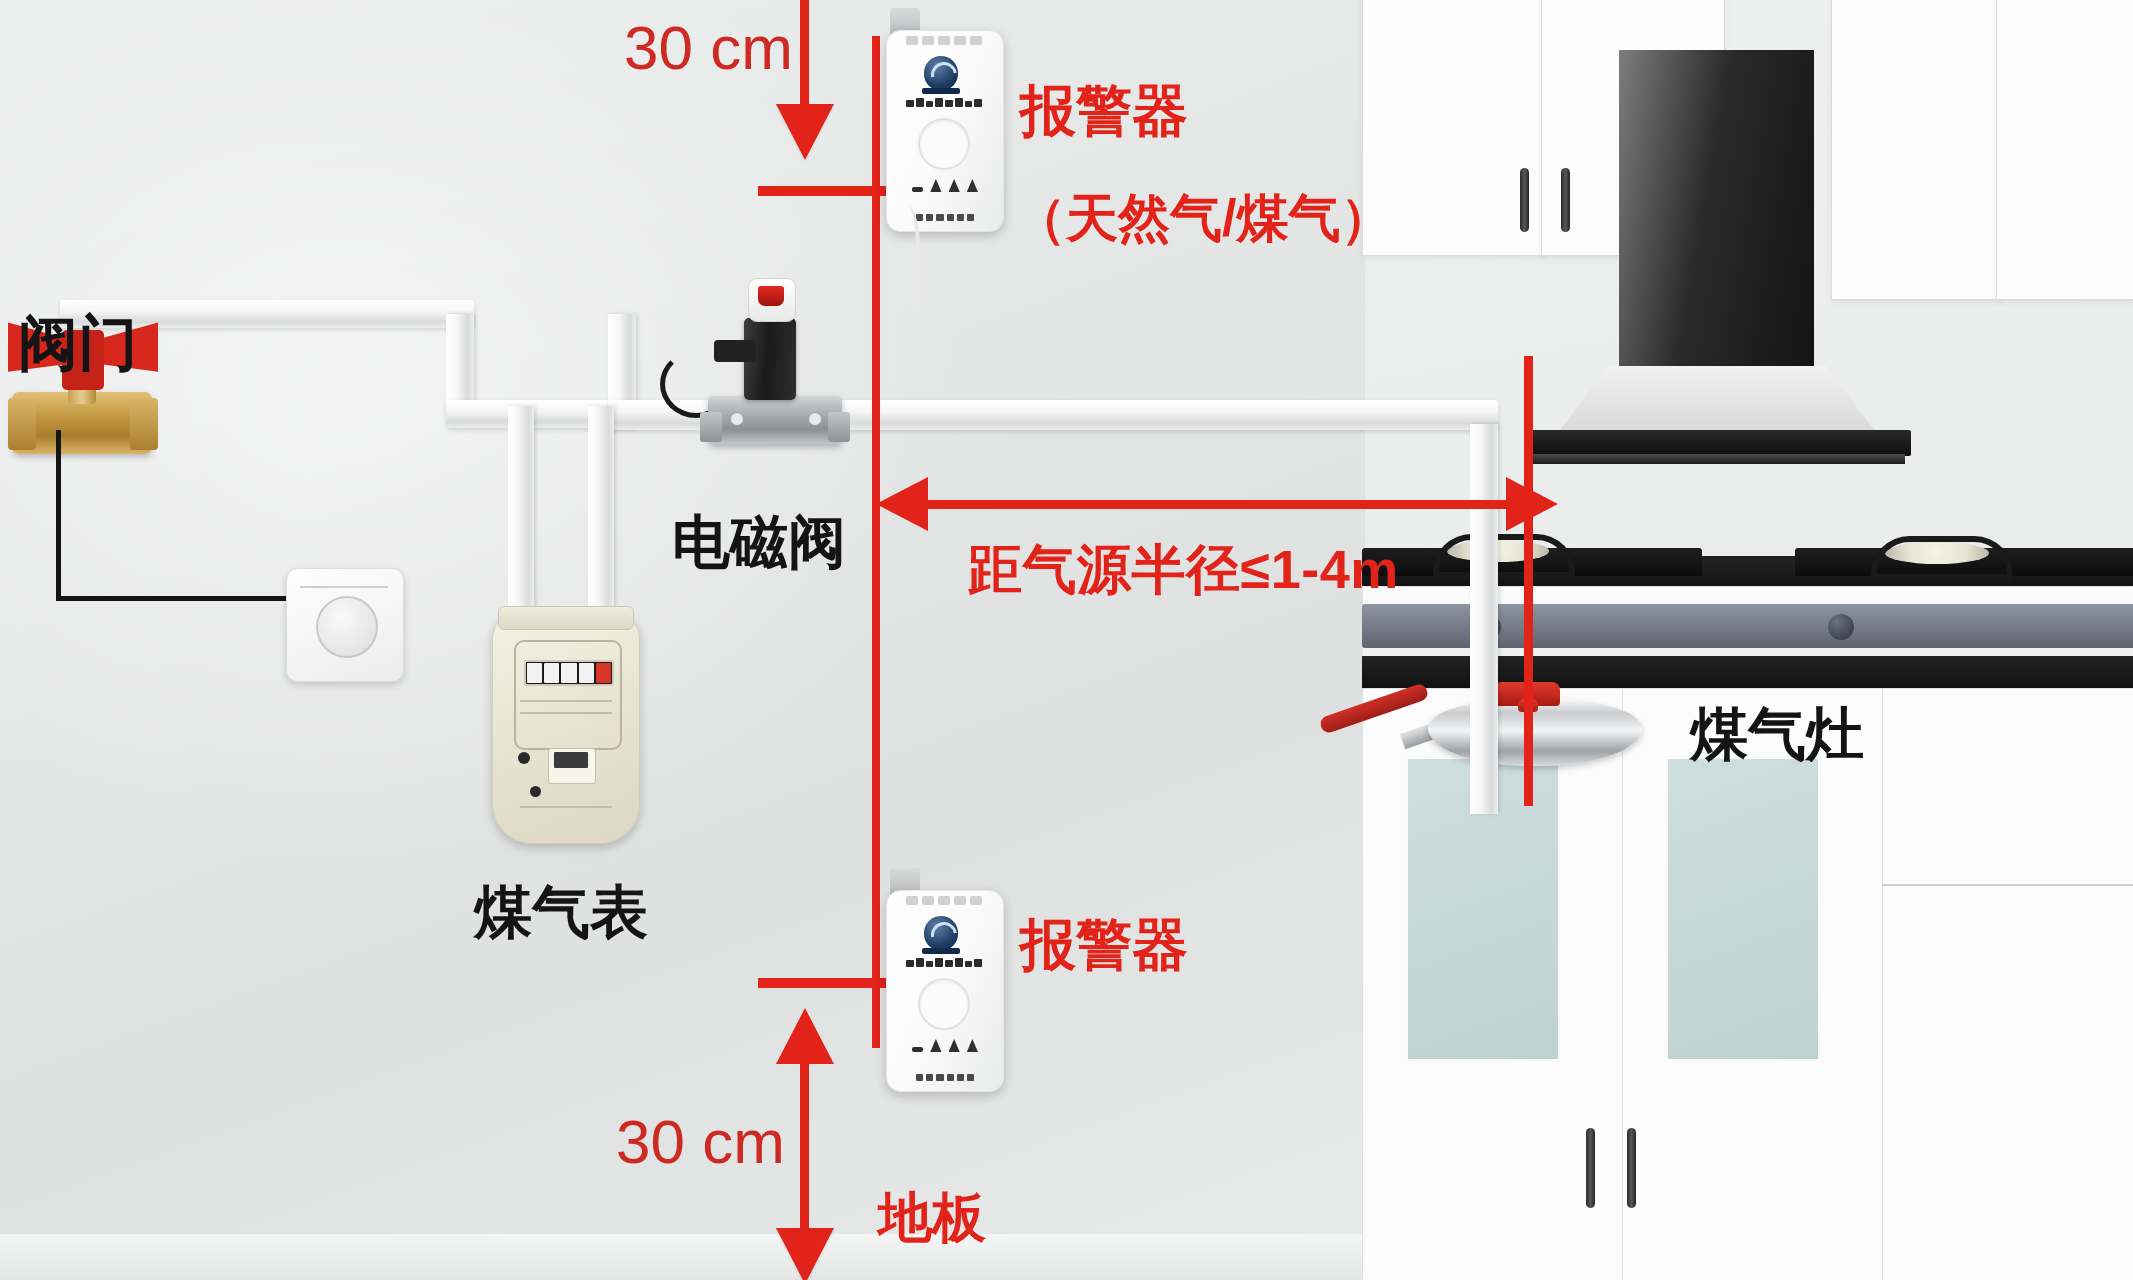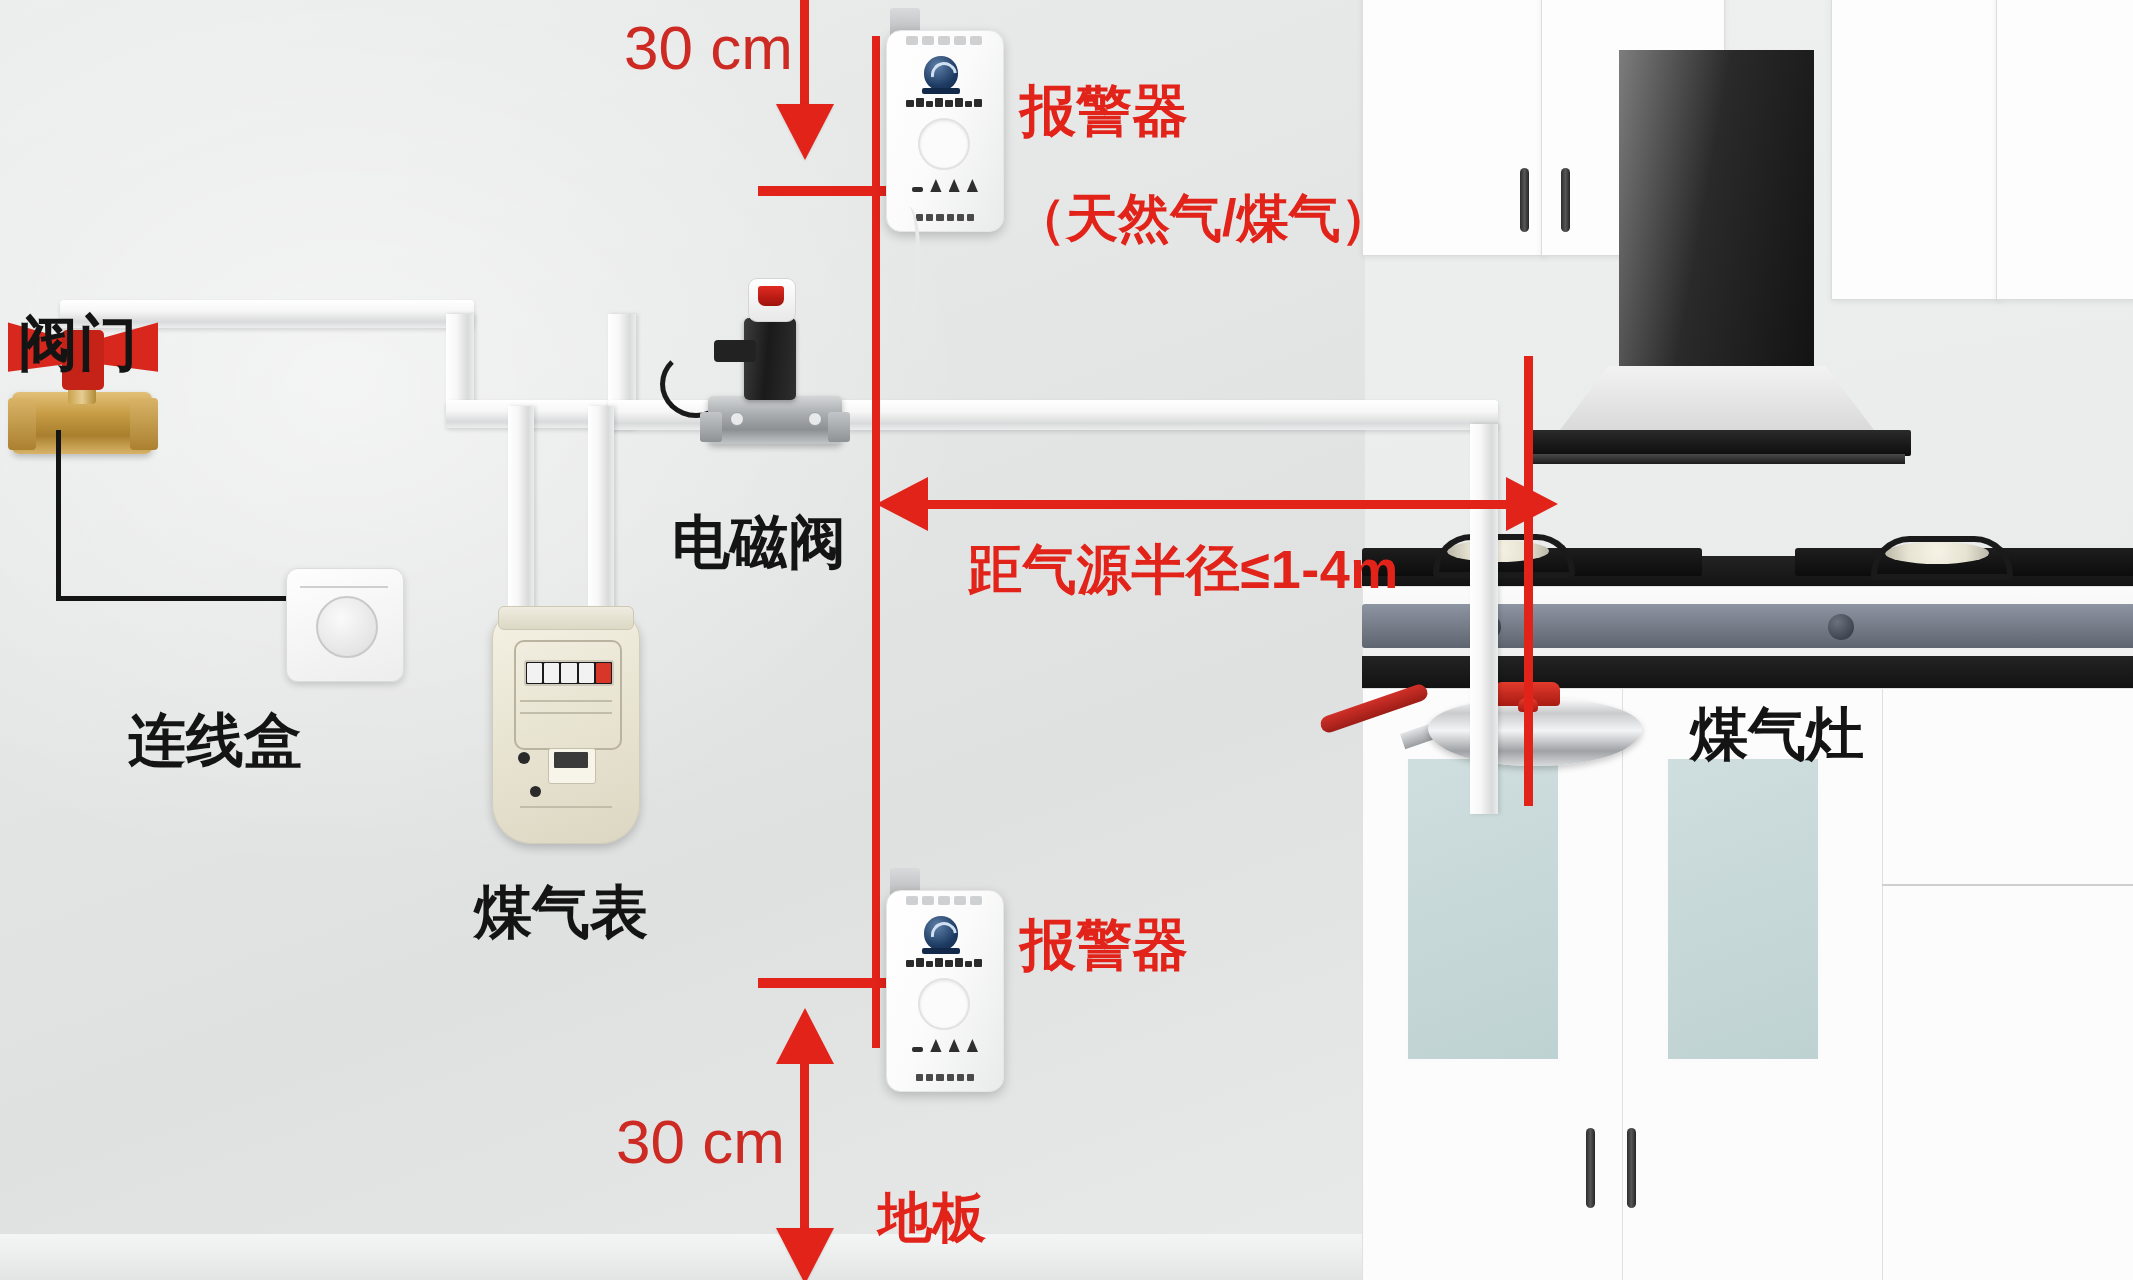--- a/index.html
+++ b/index.html
@@ -234,21 +234,20 @@
   <div class="wing wing-r" style="left:82px;top:318px;width:76px;height:56px;"></div>
   <div class="wing-hub" style="left:62px;top:330px;width:42px;height:60px;"></div>
   <div class="lbl lbl-black" style="left:18px;top:268px;font-size:60px;margin-top:41px;">阀门</div>
 
   <div class="wire" style="left:56px;top:430px;width:1px;height:170px;border-width:0 0 0 5px;"></div>
   <div class="wire" style="left:56px;top:596px;width:234px;height:1px;border-width:5px 0 0 0;"></div>
 
   <div class="outlet" style="left:286px;top:568px;width:116px;height:112px;"></div>
   <div class="outlet-slot" style="left:316px;top:596px;width:58px;height:58px;"></div>
   <div class="outlet-line" style="left:300px;top:586px;width:88px;"></div>
-  <div class="lbl lbl-black" style="left:128px;top:706px;font-size:58px;">连线盒</div>
 
   <div class="meter" style="left:492px;top:612px;width:146px;height:230px;"></div>
   <div class="meter-top" style="left:498px;top:606px;width:134px;height:22px;"></div>
   <div class="meter-frame" style="left:514px;top:640px;width:104px;height:106px;"></div>
   <div class="meter-counter" style="left:524px;top:660px;width:86px;height:22px;">
     <i class="digit"></i>
     <i class="digit"></i>
     <i class="digit"></i>
     <i class="digit"></i>
     <i class="digit red"></i>

